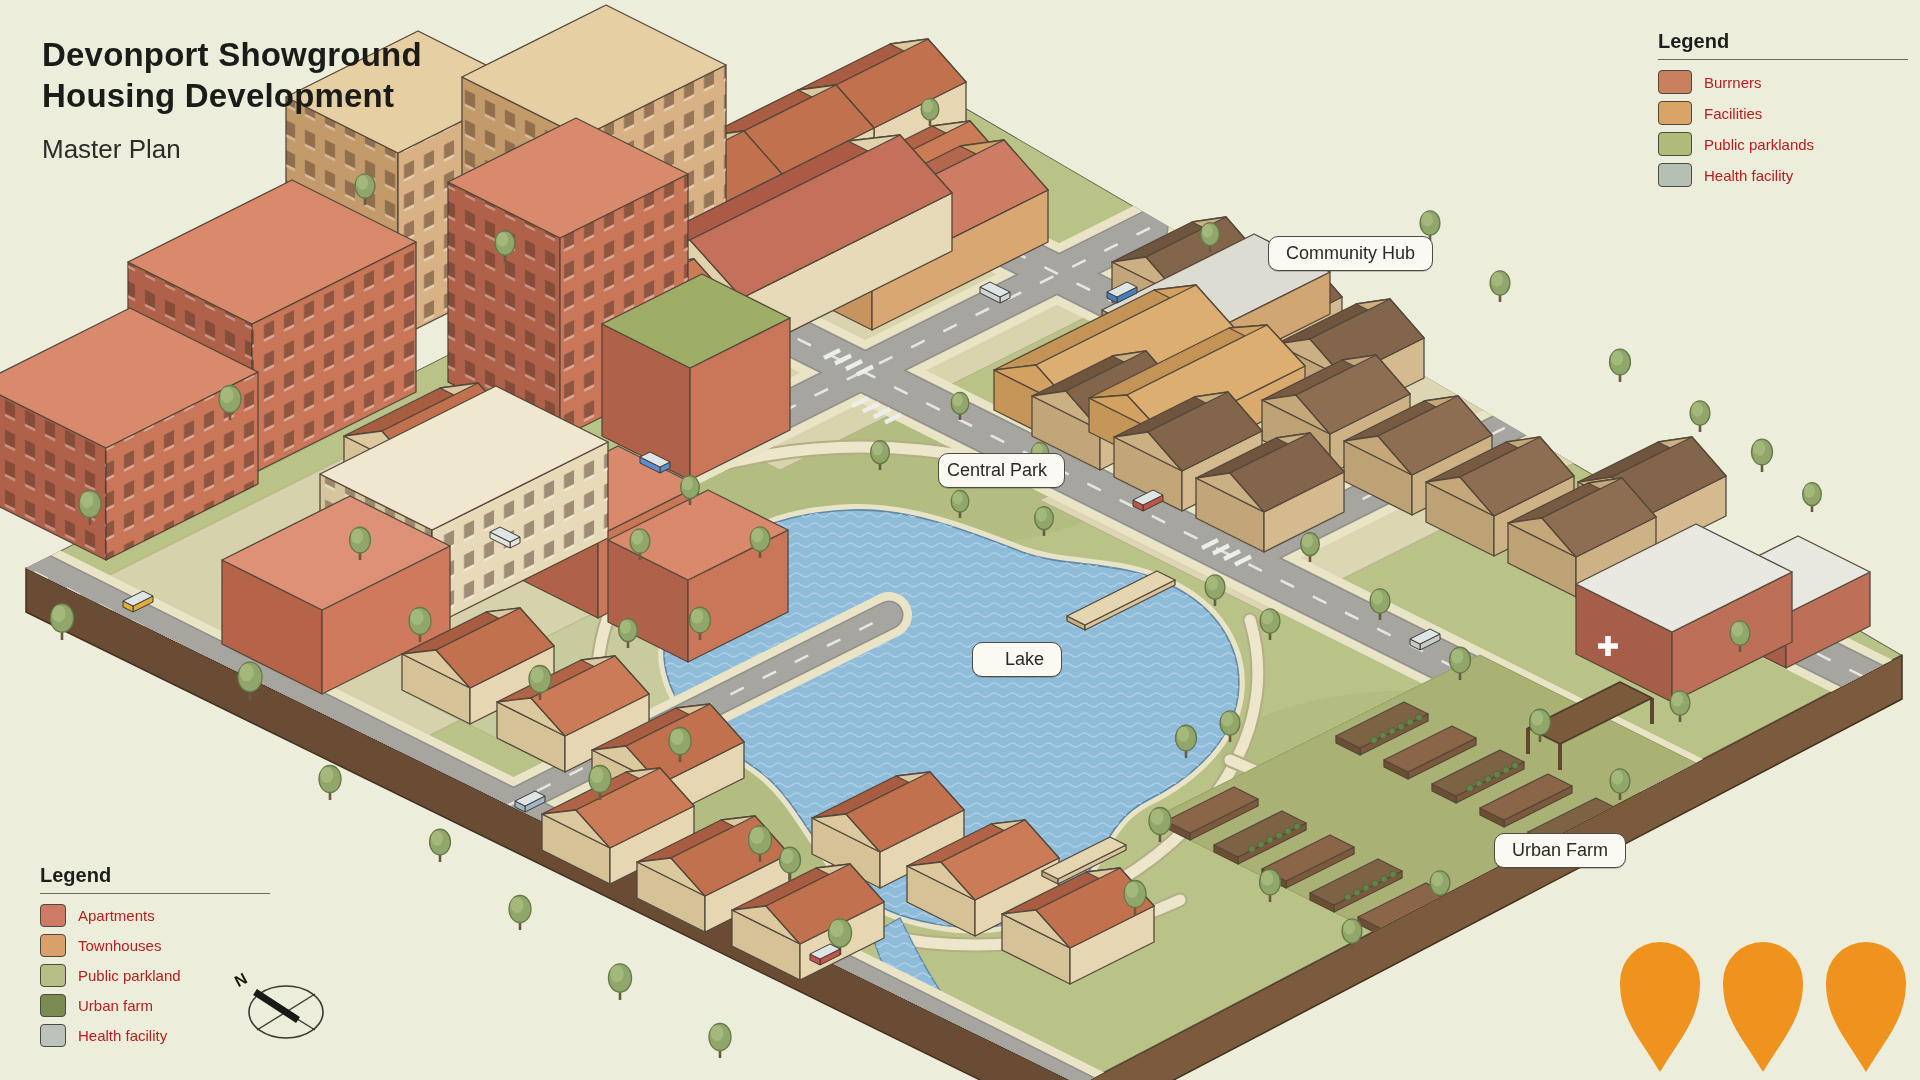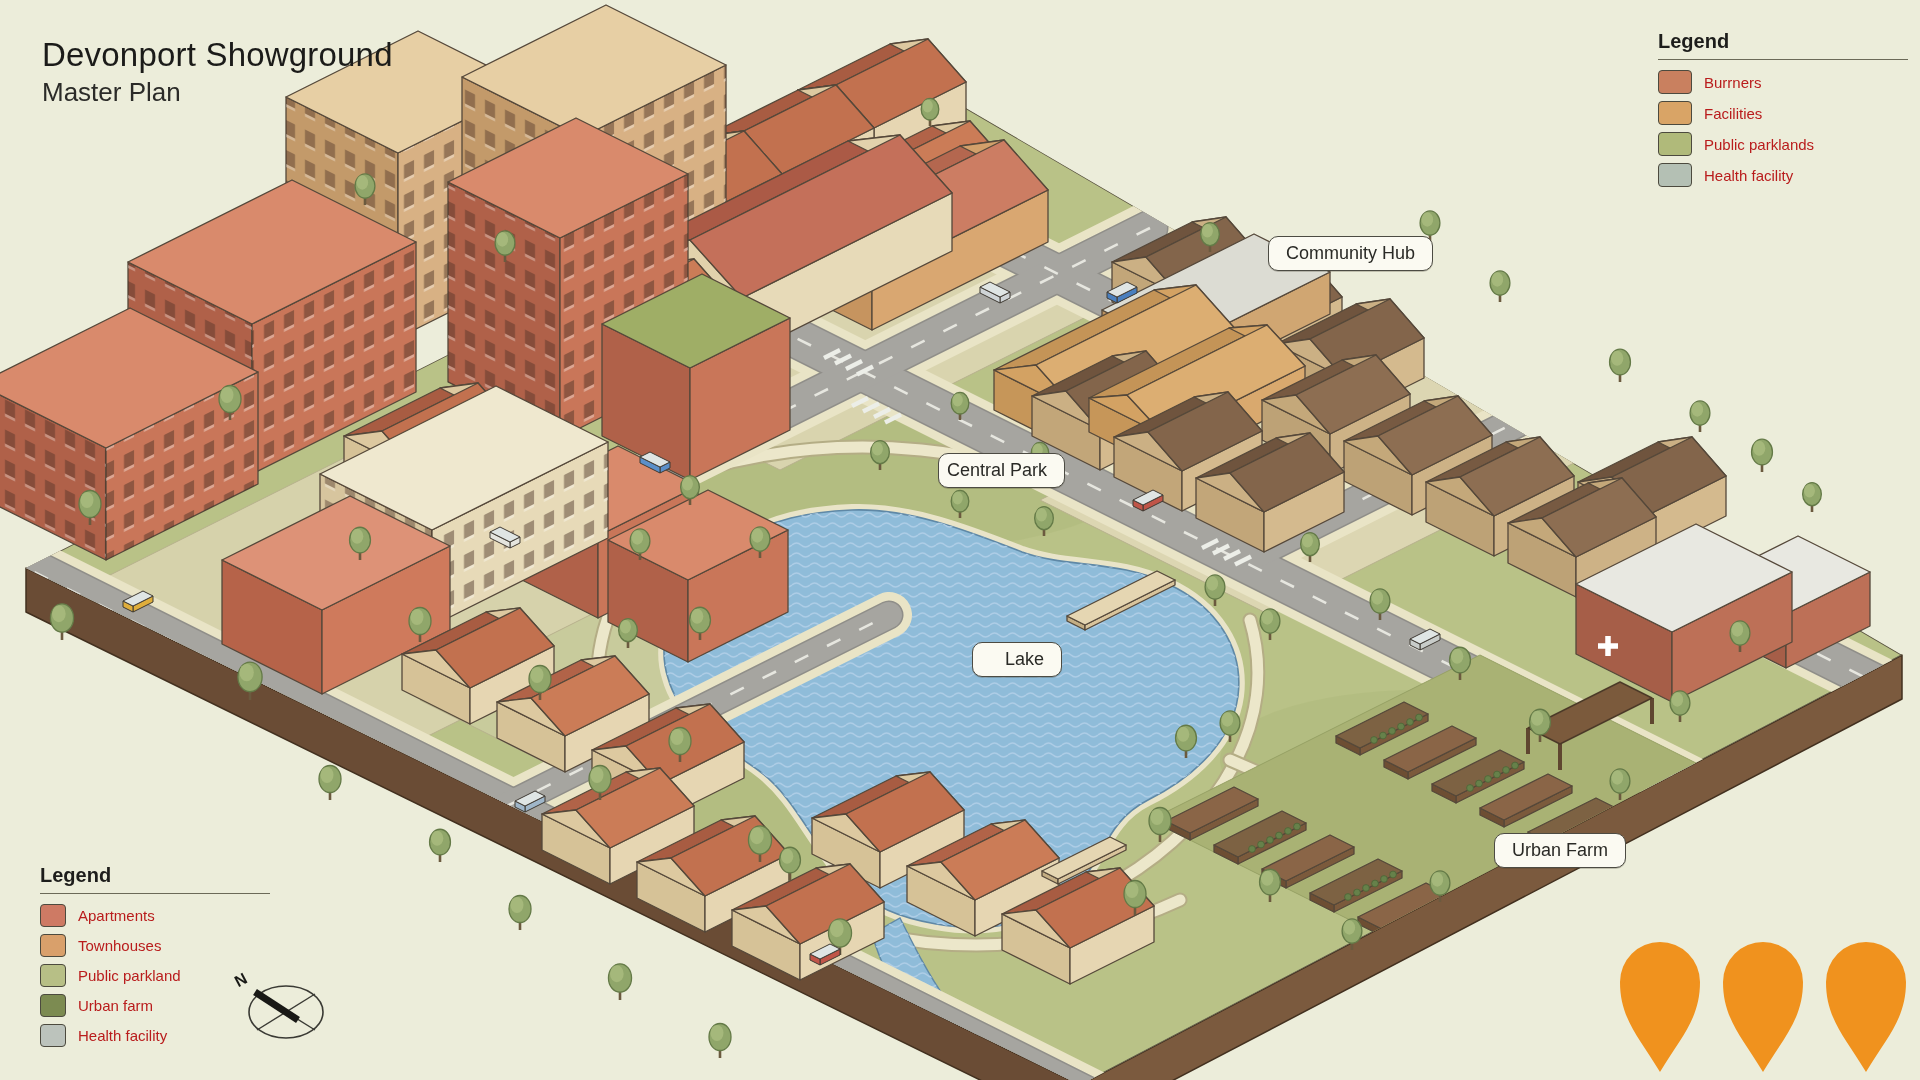--- a/index.html
+++ b/index.html
@@ -1,22 +1,22 @@
 <!DOCTYPE html>
 <html><head>
 <meta charset="utf-8">
 <style>
   html,body{margin:0;padding:0;}
   .canvas{position:relative;width:1920px;height:1080px;background:#ecedda;overflow:hidden;
           font-family:"Liberation Sans",sans-serif;color:#1d1d1b;}
   svg{display:block;}
   #scene{position:absolute;left:0;top:0;}
   .title-block{position:absolute;left:42px;top:34px;}
-  .title-line{font-size:33px;line-height:41px;font-weight:normal;letter-spacing:.2px;color:#1b1b19;}
-  .subtitle{font-size:26px;line-height:34px;font-weight:normal;color:#2b2b28;margin-top:0;}
+  .title-line{font-size:33px;line-height:41px;font-weight:bold;letter-spacing:.2px;color:#1b1b19;}
+  .subtitle{font-size:26px;line-height:34px;font-weight:normal;color:#2b2b28;margin-top:16px;}
   .legend{position:absolute;}
   .legend-tr{left:1658px;top:30px;width:250px;}
   .legend-bl{left:40px;top:864px;width:230px;}
   .legend-title{font-size:20px;font-weight:bold;color:#1d1d1b;padding-bottom:6px;}
   .legend-rule{border:0;border-top:1.6px solid #6b6a58;margin:0 0 10px 0;}
   .legend-row{display:flex;align-items:center;gap:12px;margin-bottom:7px;}
   .swatch{width:32px;height:22px;border:1.6px solid #4c4a3e;border-radius:4px;flex:0 0 auto;}
   .legend-bl .swatch{width:24px;height:21px;}
   .legend-label{font-size:15px;color:#b91c1c;}
   .map-pill{position:absolute;background:#fbfaf2;border:1.7px solid #4c4b43;border-radius:10px;
@@ -641,20 +641,21 @@
         <polygon points="1117,303 1107,298 1107,292 1117,297" fill="#4a7fbe" stroke="#3f3a33" stroke-width="1" stroke-linejoin="round"></polygon>
         <polygon points="1117,297 1137,287 1127,282 1107,292" fill="#dfe5e4" stroke="#3f3a33" stroke-width="1" stroke-linejoin="round"></polygon>
         <polygon points="1420,650 1440,640 1440,634 1420,644" fill="#c8ccc9" stroke="#3f3a33" stroke-width="1" stroke-linejoin="round"></polygon>
         <polygon points="1420,650 1410,645 1410,639 1420,644" fill="#c8ccc9" stroke="#3f3a33" stroke-width="1" stroke-linejoin="round"></polygon>
         <polygon points="1420,644 1440,634 1430,629 1410,639" fill="#dfe5e4" stroke="#3f3a33" stroke-width="1" stroke-linejoin="round"></polygon>
       </g>
 </svg>
 
 <div class="title-block">
   <div class="title-line">Devonport Showground</div>
+  <div class="title-line">Housing Development</div>
   <div class="subtitle">Master Plan</div>
 </div>
 
 <div class="legend legend-tr">
   <div class="legend-title">Legend</div>
   <hr class="legend-rule">
   <div class="legend-row">
     <span class="swatch" style="background: rgb(201, 128, 95);"></span>
     <span class="legend-label">Burrners</span>
   </div>

